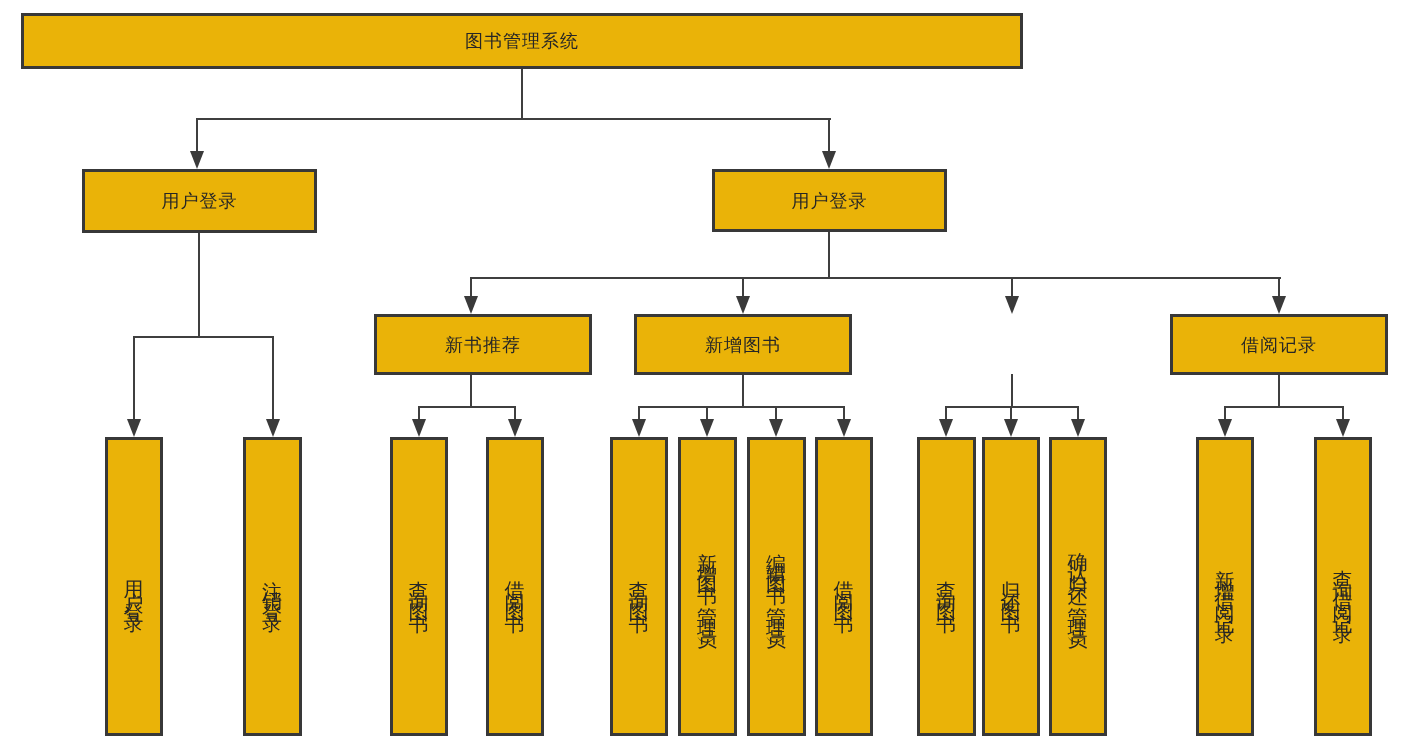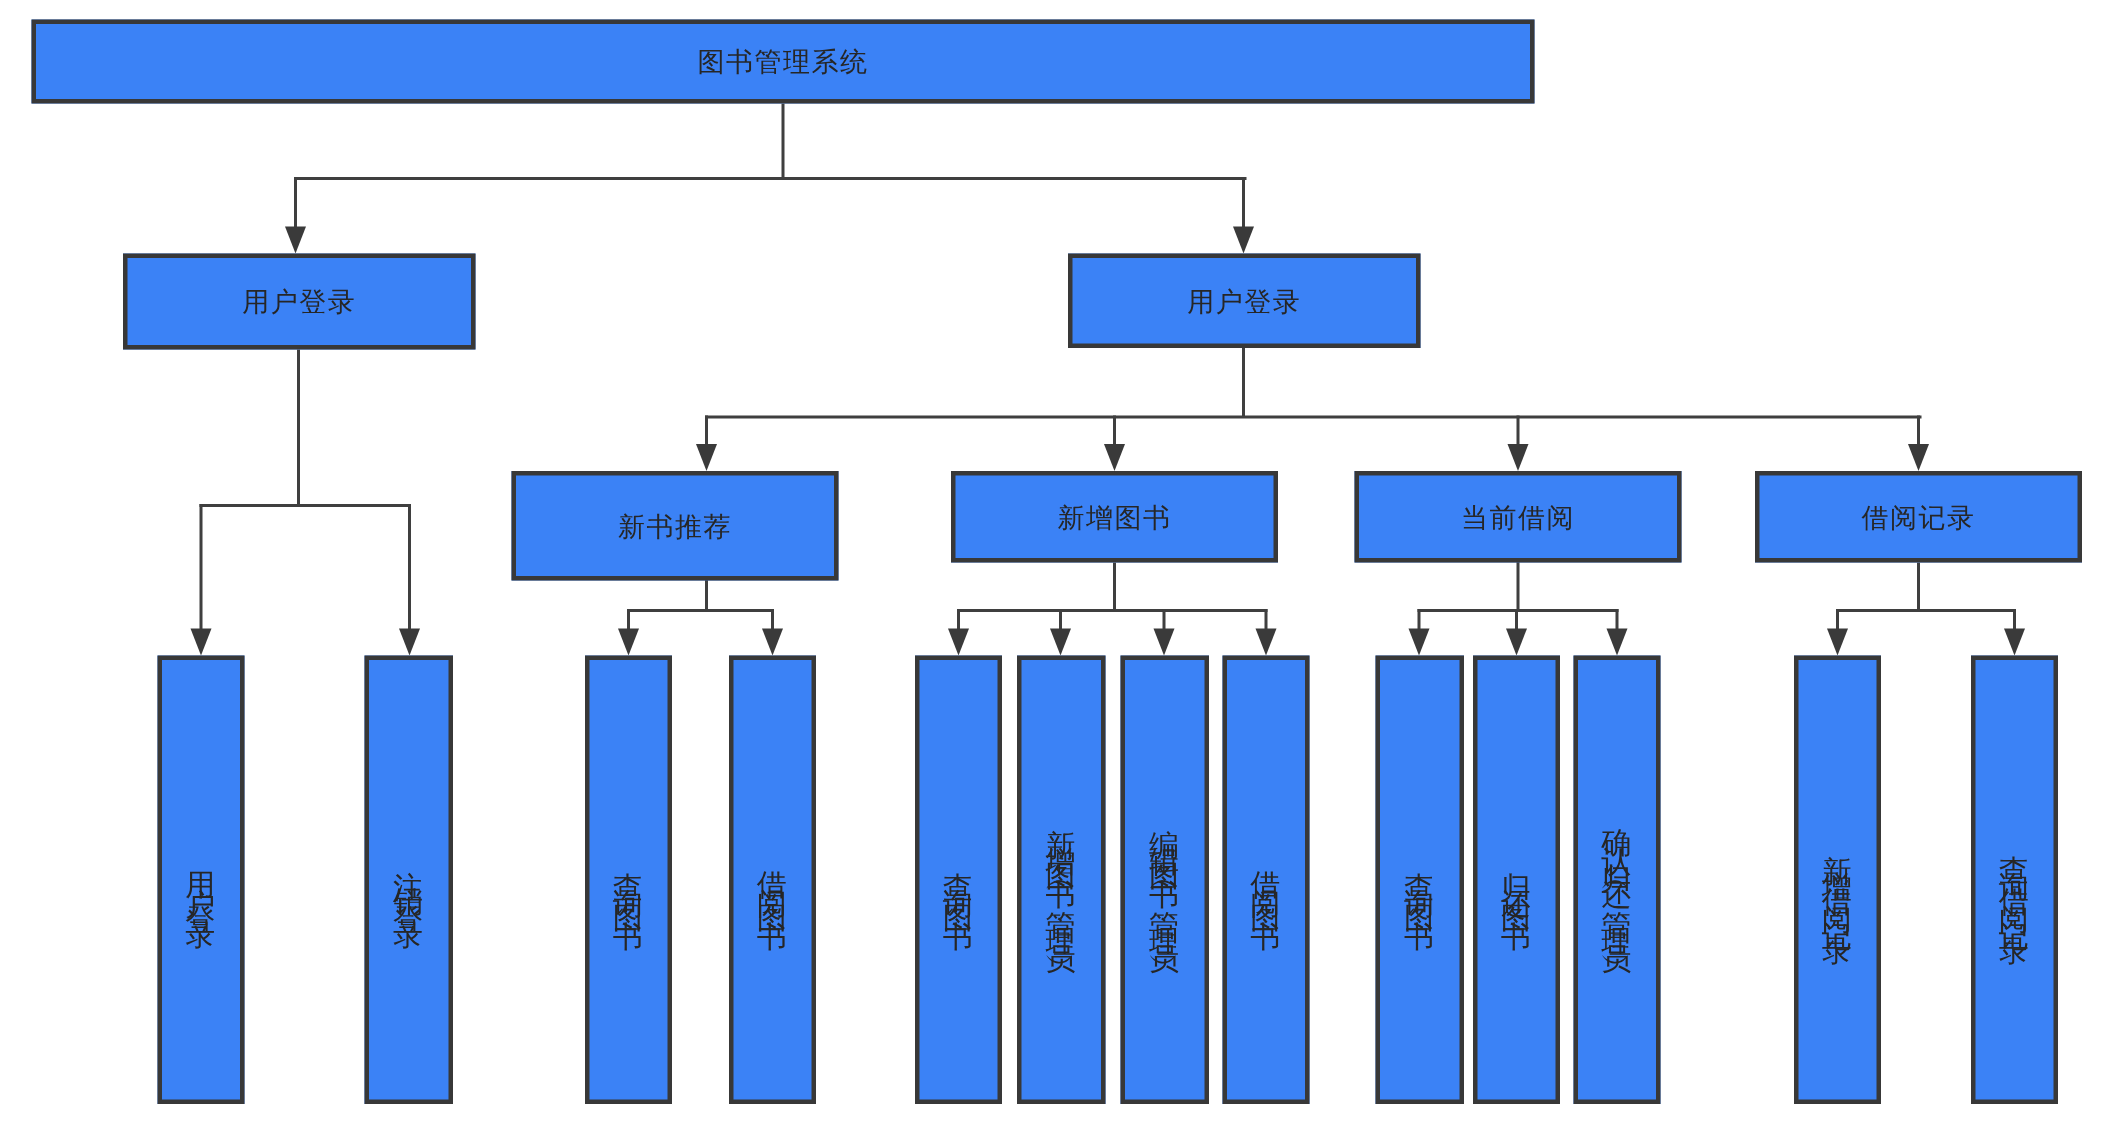--- a/index.html
+++ b/index.html
@@ -10,21 +10,21 @@
   }
   #canvas {
     position: relative;
     width: 1405px;
     height: 747px;
     background: #ffffff;
     overflow: hidden;
   }
   .box {
     position: absolute;
-    background: #3b82f6;
+    background: #eab308;
     border: 3px solid #383838;
     box-sizing: border-box;
     display: flex;
     align-items: center;
     justify-content: center;
     color: #262626;
     font-size: 18px;
     letter-spacing: 1px;
     z-index: 2;
     text-align: right;
@@ -95,28 +95,25 @@
   <div class="line" style="left:470px; top:277px; width:811px; height:2px;"></div>
   <div class="line" style="left:470px; top:277px; width:2px; height:20px;"></div>
   <div class="arrow" style="left:464px; top:296px;"></div>
   <div class="line" style="left:742px; top:277px; width:2px; height:20px;"></div>
   <div class="arrow" style="left:736px; top:296px;"></div>
   <div class="line" style="left:1011px; top:277px; width:2px; height:20px;"></div>
   <div class="arrow" style="left:1005px; top:296px;"></div>
   <div class="line" style="left:1278px; top:277px; width:2px; height:20px;"></div>
   <div class="arrow" style="left:1272px; top:296px;"></div>
 
-  <div class="box" style="left:341px; top:314px; width:218px; height:73px;">
+  <div class="box" style="left:374px; top:314px; width:218px; height:61px;">
     <span>新书推荐</span>
   </div>
   <div class="box" style="left:634px; top:314px; width:218px; height:61px;">
     <span>新增图书</span>
-  </div>
-  <div class="box" style="left:903px; top:314px; width:218px; height:61px;">
-    <span>当前借阅</span>
   </div>
   <div class="box" style="left:1170px; top:314px; width:218px; height:61px;font-family:Liberation Serif, serif;">
     <span>借阅记录</span>
   </div>
 
   <div class="line" style="left:470px; top:375px; width:2px; height:31px;"></div>
   <div class="line" style="left:418px; top:406px; width:98px; height:2px;"></div>
   <div class="line" style="left:418px; top:406px; width:2px; height:15px;"></div>
   <div class="arrow" style="left:412px; top:419px;"></div>
   <div class="line" style="left:514px; top:406px; width:2px; height:15px;"></div>

